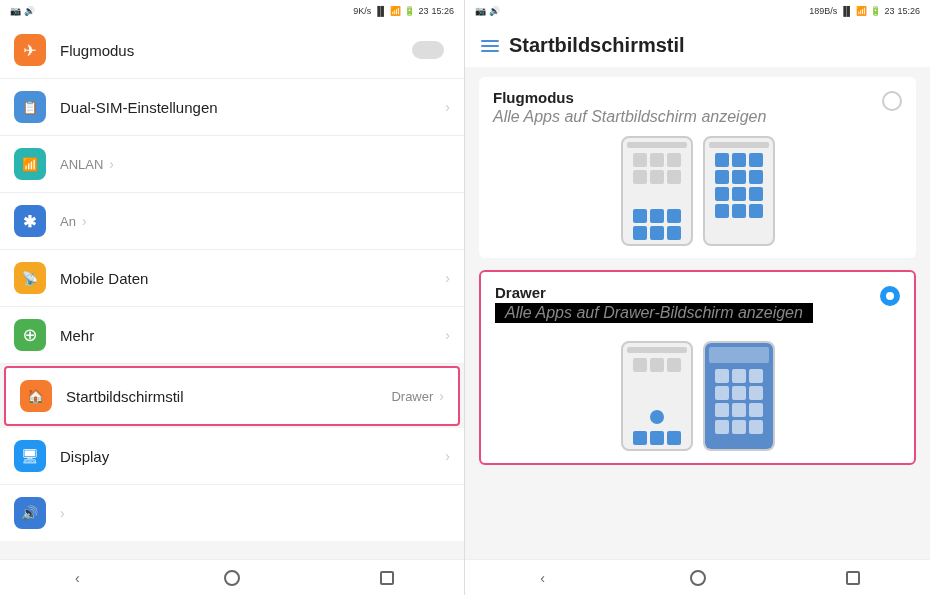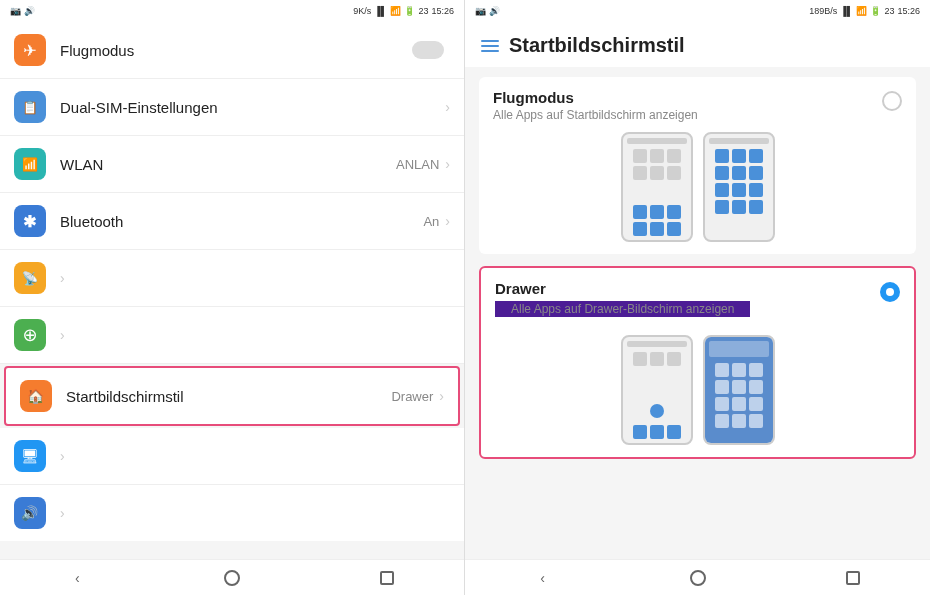--- a/index.html
+++ b/index.html
@@ -151,28 +151,29 @@
       border-radius: 6px;
     }
 
     .style-title {
       font-size: 15px;
       font-weight: 600;
       color: #222;
       margin-bottom: 2px;
     }
     .style-desc {
-      font-size: 12px;
+      font-size: 16px;
       color: #888;
       margin-bottom: 10px;
+      font-style: italic;
     }
     .style-desc.highlighted-text {
-      background: #4c1d95;
+      background: #000000;
       display: inline-block;
-      padding: 1px 16px;
+      padding: 1px 10px;
     }
 
     .radio-button {
       position: absolute;
       top: 14px;
       right: 14px;
       width: 20px;
       height: 20px;
       border-radius: 50%;
       border: 2px solid #ccc;
@@ -312,51 +313,52 @@
     </div>
 
     <div class="settings-item">
       <div class="item-icon blue" style="font-size:13px;">📋</div>
       <span class="item-text">Dual-SIM-Einstellungen</span>
       <span class="chevron">›</span>
     </div>
 
     <div class="settings-item">
       <div class="item-icon teal" style="font-size:13px;">📶</div>
-      <span class="item-text">WLAN</span>
       <span class="item-value">ANLAN</span>
       <span class="chevron">›</span>
     </div>
 
     <div class="settings-item">
       <div class="item-icon blue-dark" style="font-weight:bold;">✱</div>
-      <span class="item-text">Bluetooth</span>
       <span class="item-value">An</span>
       <span class="chevron">›</span>
     </div>
 
     <div class="settings-item">
       <div class="item-icon orange2" style="font-size:13px;">📡</div>
+      <span class="item-text">Mobile Daten</span>
       <span class="chevron">›</span>
     </div>
 
     <div class="settings-item">
       <div class="item-icon green" style="font-size:18px;">⊕</div>
+      <span class="item-text">Mehr</span>
       <span class="chevron">›</span>
     </div>
 
     <div class="settings-item highlighted">
       <div class="item-icon orange" style="font-size:14px;">🏠</div>
       <span class="item-text">Startbildschirmstil</span>
       <span class="item-value">Drawer</span>
       <span class="chevron">›</span>
     </div>
 
     <div class="settings-item">
       <div class="item-icon blue2" style="font-size:14px;">🖥</div>
+      <span class="item-text">Display</span>
       <span class="chevron">›</span>
     </div>
 
     <div class="settings-item">
       <div class="item-icon blue-dark" style="font-size:14px;">🔊</div>
       <span class="chevron">›</span>
     </div>
 
   </div>
 

